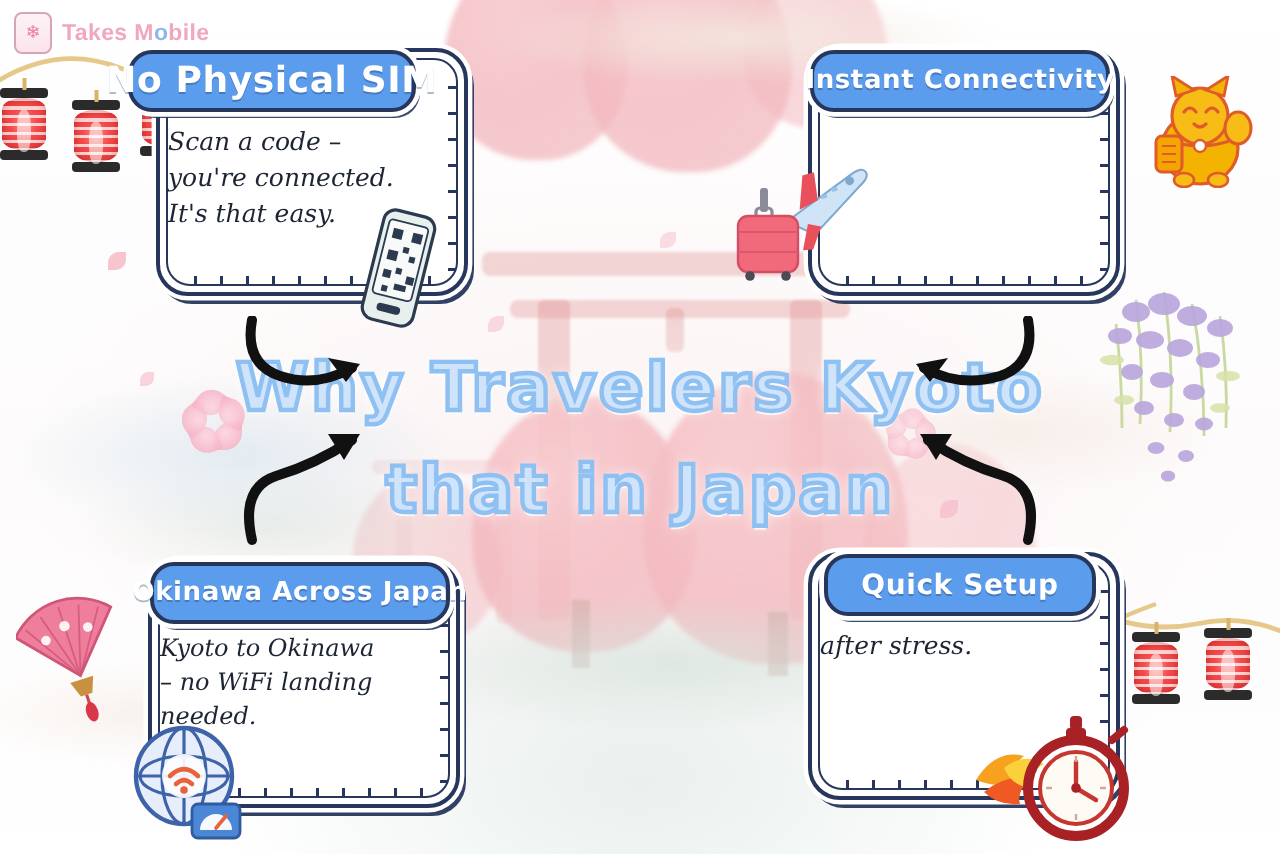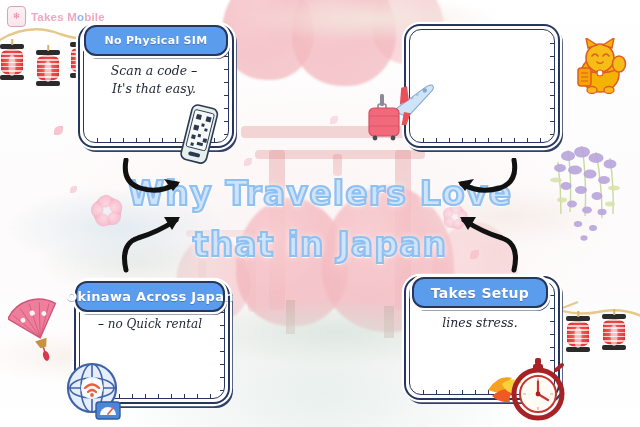--- a/index.html
+++ b/index.html
@@ -91,21 +91,21 @@
     position:absolute;left:50%;transform:translateX(-50%);
     background:#5b9ced;border:2.2px solid #26365c;border-radius:12px;
     box-shadow:0 0 0 2.4px #ffffff, 1.5px 2.5px 0 .5px rgba(38,54,92,.9);
     color:#ffffff;font-weight:bold;letter-spacing:.3px;
     display:flex;align-items:center;justify-content:center;
     white-space:nowrap;text-shadow:0 1px 0 rgba(30,60,110,.35);
     font-family:"DejaVu Sans",sans-serif;
   }
   .cardbody{
     position:absolute;left:10px;right:10px;
-    text-align:center;color:#1d2433;
+    text-align:left;color:#1d2433;
     font-family:"DejaVu Serif",serif;font-style:italic;
     line-height:1.42;
   }
 
   
   #title{
     position:absolute;left:0;width:640px;text-align:center;
     font-family:"DejaVu Sans",sans-serif;font-weight:bold;
     font-size:33px;line-height:1.55;letter-spacing:1.2px;
     color:#cfe4fb;
@@ -330,25 +330,26 @@
         <path d="M25 48 L37 48 L34 56 L28 56 Z" fill="#c8913f"></path>
         <path d="M31 56 v7" stroke="#d04a4a" stroke-width="1.6"></path>
         <ellipse cx="31" cy="65" rx="3" ry="5" fill="#d8384a"></ellipse>
       </g>
     </svg>
   </div>
 
   <div class="card" style="left:78px;top:24px;width:152px;height:120px;">
     <div class="stitch"></div>
   </div>
-  <div class="badge" style="left:156px;top:25px;width:140px;height:27px;font-size:11px;transform:translateX(-50%);">
+  <div class="badge" style="left:136px;top:25px;width:140px;height:27px;font-size:18px;transform:translateX(-50%);">
     <span>No Physical SIM</span>
   </div>
   <div class="cardbody" style="left:84px;top:62px;width:140px;font-size:12.5px;">
     <div>Scan a code –</div>
+    <div>you're connected.</div>
     <div>It's that easy.</div>
   </div>
 
   <div class="ill" style="left:178px;top:104px;width:42px;height:62px;">
     <svg viewBox="0 0 42 62" width="42" height="62">
       <g transform="rotate(14 21 31)">
         <rect x="8" y="2" width="26" height="56" rx="6" fill="#e8f0ee" stroke="#2b3a4f" stroke-width="1.6"></rect>
         <rect x="11" y="7" width="20" height="38" rx="2" fill="#f7faf9" stroke="#2b3a4f" stroke-width=".9"></rect>
         <g fill="#2b3a4f">
           <rect x="14" y="11" width="5" height="5"></rect>
@@ -363,20 +364,23 @@
             <rect x="15" y="40" width="3" height="3"></rect>
         </g>
         <rect x="15" y="49" width="12" height="4" rx="2" fill="#2b3a4f"></rect>
       </g>
     </svg>
   </div>
 
   <div class="card" style="left:404px;top:24px;width:152px;height:120px;">
     <div class="stitch"></div>
   </div>
+  <div class="badge" style="left:480px;top:25px;width:146px;height:27px;font-size:13px;transform:translateX(-50%);">
+    <span>Instant Connectivity</span>
+  </div>
 
   <div class="ill" style="left:366px;top:82px;width:72px;height:60px;">
     <svg viewBox="0 0 72 60" width="72" height="60">
       <g transform="rotate(-16 44 22)">
         <path d="M26 24 L64 10 q6 -2 7 1 q1 3 -5 6 L38 34 Z" fill="#cfe4f7" stroke="#7fa8cf" stroke-width="1"></path>
         <path d="M34 20 L40 4 l6 0 l-2 14 Z" fill="#e8505b"></path>
         <path d="M36 28 L30 40 l5 1 l7 -10 Z" fill="#e8505b"></path>
         <circle cx="62" cy="13" r="2.2" fill="#7fa8cf"></circle>
         <g fill="#9cc2e2">
             <rect x="46" y="16" width="3" height="2"></rect>
@@ -386,21 +390,21 @@
       <rect x="12" y="22" width="8" height="6" rx="2" fill="none" stroke="#8a8a99" stroke-width="1.6"></rect>
       <rect x="14" y="12" width="4" height="12" rx="1.5" fill="#8a8a99"></rect>
       <rect x="3" y="26" width="30" height="28" rx="5" fill="#f2697c" stroke="#d24f63" stroke-width="1.2"></rect>
       <path d="M3 34 h30 M3 44 h30" stroke="#d8596d" stroke-width="1"></path>
       <circle cx="9" cy="56" r="2.4" fill="#4b4b58"></circle>
       <circle cx="27" cy="56" r="2.4" fill="#4b4b58"></circle>
     </svg>
   </div>
 
   <div id="title" style="top:168px;">
-    <div>Why Travelers Love</div>
+    <div>Why Travelers Kyoto</div>
     <div>that in Japan</div>
   </div>
 
   <svg class="arrow" style="left:118px;top:158px;" width="80" height="60" viewBox="0 0 80 60">
     <path d="M8 2 Q 4 24 22 30 Q 40 36 58 26" stroke="#111" stroke-width="5" fill="none" stroke-linecap="round"></path>
     <path d="M62 24 l-16 -3 l9 12 Z" fill="#111"></path>
   </svg>
 
   <svg class="arrow" style="left:118px;top:206px;" width="80" height="70" viewBox="0 0 80 70">
     <path d="M8 64 Q 2 38 20 32 Q 40 26 58 14" stroke="#111" stroke-width="5" fill="none" stroke-linecap="round"></path>
@@ -417,21 +421,23 @@
     <path d="M22 11 l16 0 l-8 13 Z" fill="#111"></path>
   </svg>
 
   <div class="card" style="left:74px;top:280px;width:152px;height:120px;">
     <div class="stitch"></div>
   </div>
   <div class="badge" style="left:150px;top:281px;width:146px;height:27px;font-size:13px;transform:translateX(-50%);">
     <span>Okinawa Across Japan</span>
   </div>
   <div class="cardbody" style="left:80px;top:316px;width:140px;font-size:12px;">
-    <div>– no Quick rental</div>
+    <div>Kyoto to Okinawa</div>
+    <div>– no WiFi landing</div>
+    <div>needed.</div>
   </div>
 
   <div class="ill" style="left:64px;top:360px;width:62px;height:62px;">
     <svg viewBox="0 0 62 62" width="62" height="62">
       <circle cx="28" cy="28" r="24" fill="#e6eefb" stroke="#3f63a8" stroke-width="2.2"></circle>
       <g stroke="#3f63a8" stroke-width="1.6" fill="none">
         <ellipse cx="28" cy="28" rx="11" ry="24"></ellipse>
           <ellipse cx="28" cy="28" rx="22" ry="10"></ellipse>
         <path d="M4 28h48M28 4v48"></path>
       </g>
@@ -444,24 +450,24 @@
       <rect x="32" y="42" width="24" height="17" rx="3" fill="#4c86d6" stroke="#2f5c9e" stroke-width="1.4"></rect>
       <path d="M36 55 a8 8 0 0 1 16 0" fill="#f6f9ff"></path>
       <path d="M44 54 l5 -6" stroke="#e8623a" stroke-width="1.8" stroke-linecap="round"></path>
     </svg>
   </div>
 
   <div class="card" style="left:404px;top:276px;width:152px;height:120px;">
     <div class="stitch"></div>
   </div>
   <div class="badge" style="left:480px;top:277px;width:132px;height:27px;font-size:14px;transform:translateX(-50%);">
-    <span>Takes Setup</span>
+    <span>Quick Setup</span>
   </div>
   <div class="cardbody" style="left:410px;top:314px;width:140px;font-size:12.5px;">
-    <div>lines stress.</div>
+    <div>after stress.</div>
   </div>
 
   <div class="ill" style="left:486px;top:356px;width:80px;height:66px;">
     <svg viewBox="0 0 80 66" width="80" height="66">
       <path d="M2 34 q10 -16 24 -12 q-8 6 -4 14 q-10 2 -20 -2Z" fill="#f6a21e"></path>
       <path d="M6 40 q12 -10 24 -6 q-8 5 -6 12 q-11 1 -18 -6Z" fill="#ef5a24"></path>
       <path d="M16 28 q10 -8 20 -2 q-8 4 -7 12 q-9 -1 -13 -10Z" fill="#fbd13b"></path>
       <circle cx="52" cy="38" r="24" fill="none" stroke="#a82125" stroke-width="5"></circle>
       <circle cx="52" cy="38" r="18" fill="#fefaf4" stroke="#c6362f" stroke-width="2"></circle>
       <rect x="47" y="8" width="10" height="7" rx="2" fill="#a82125"></rect>

